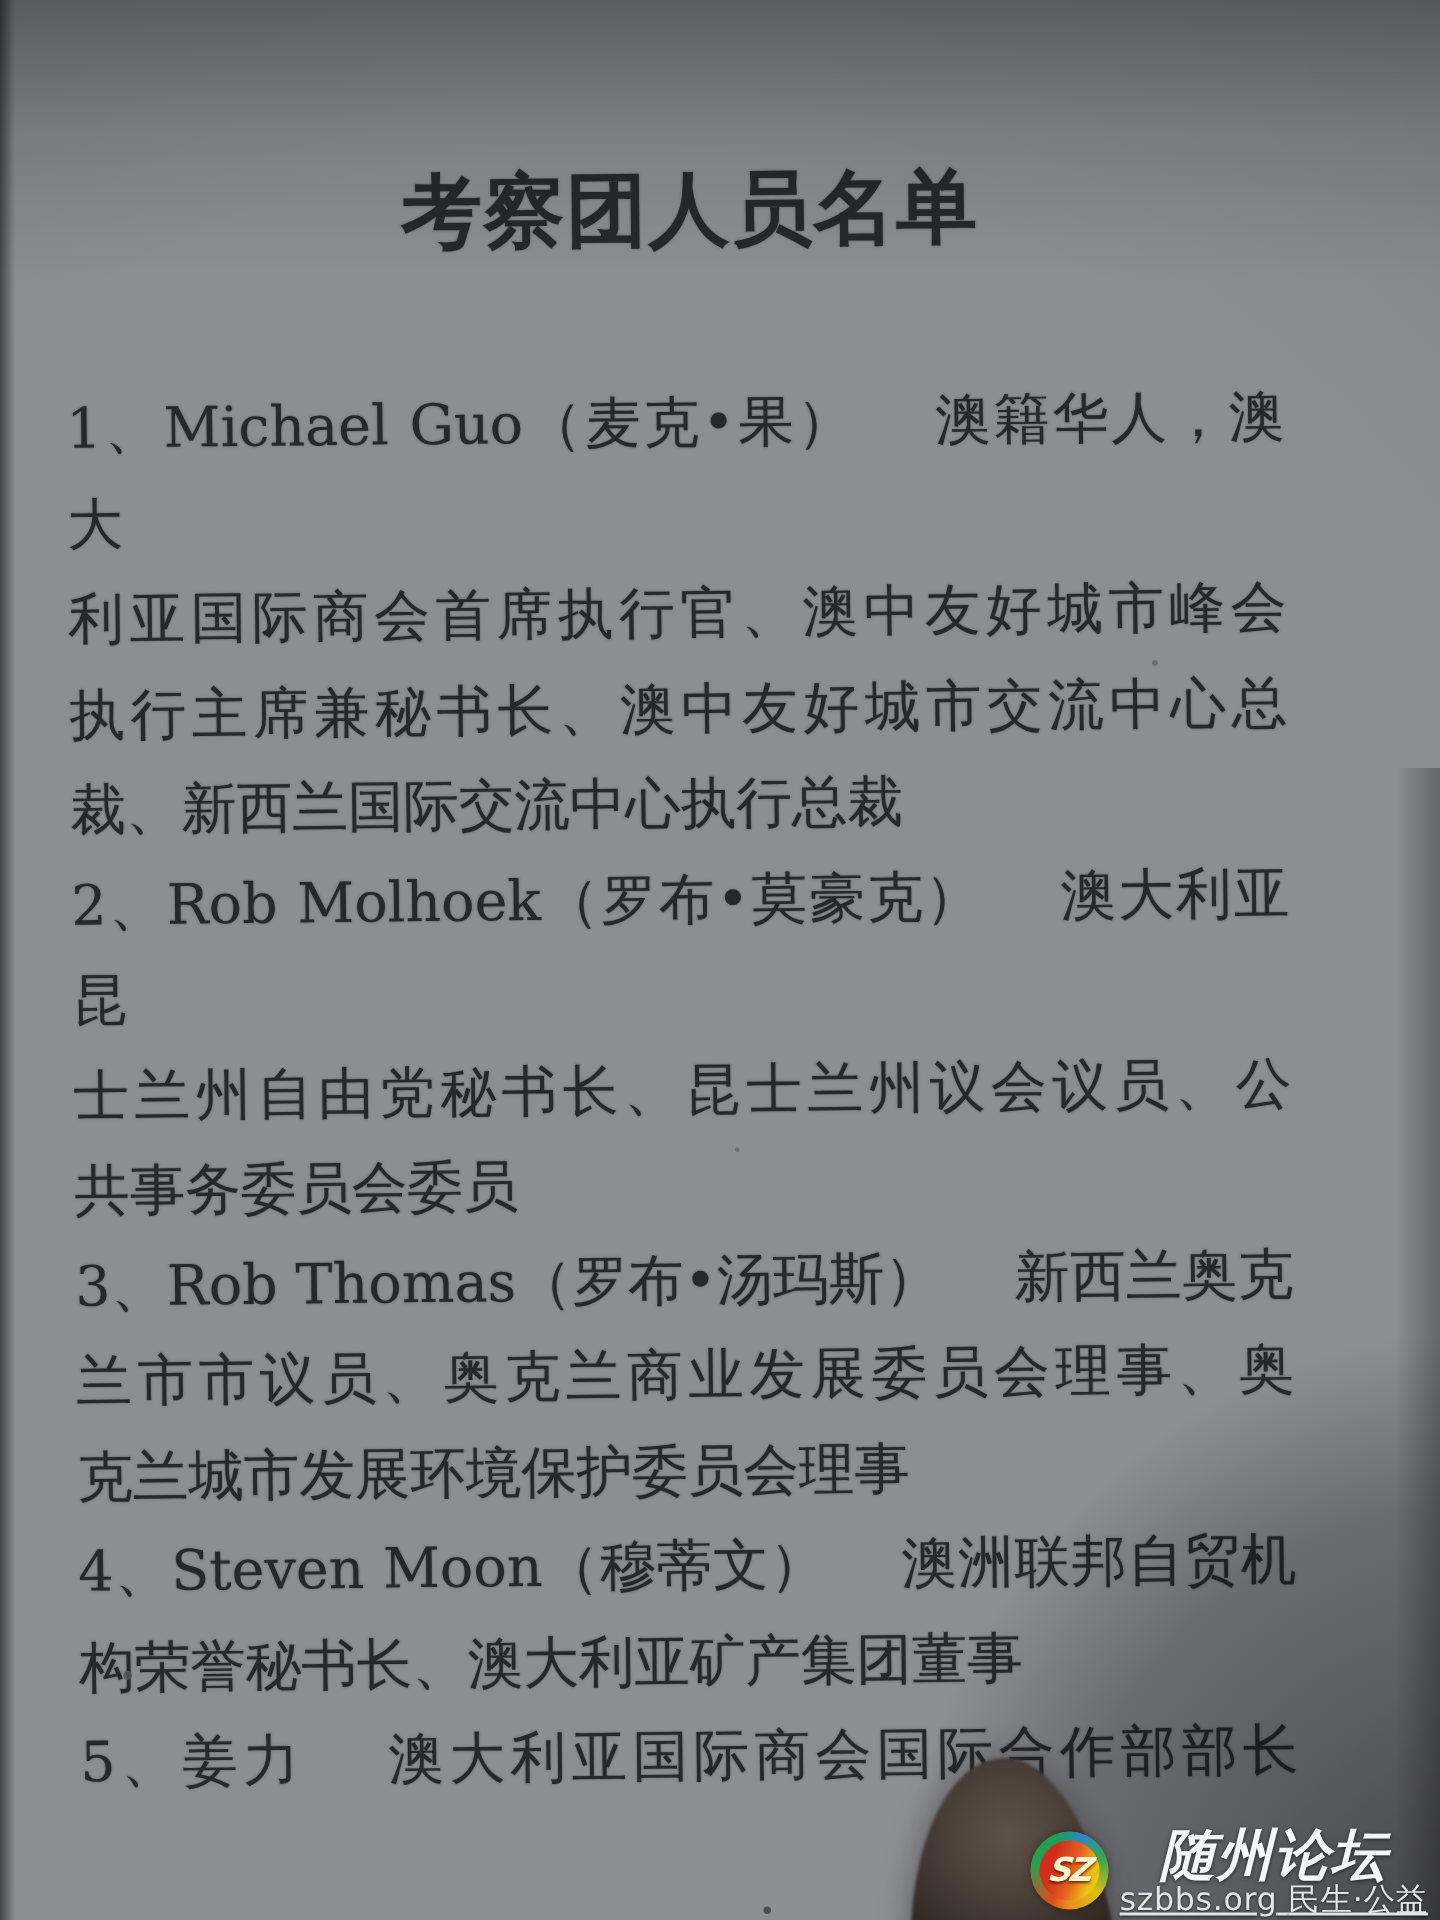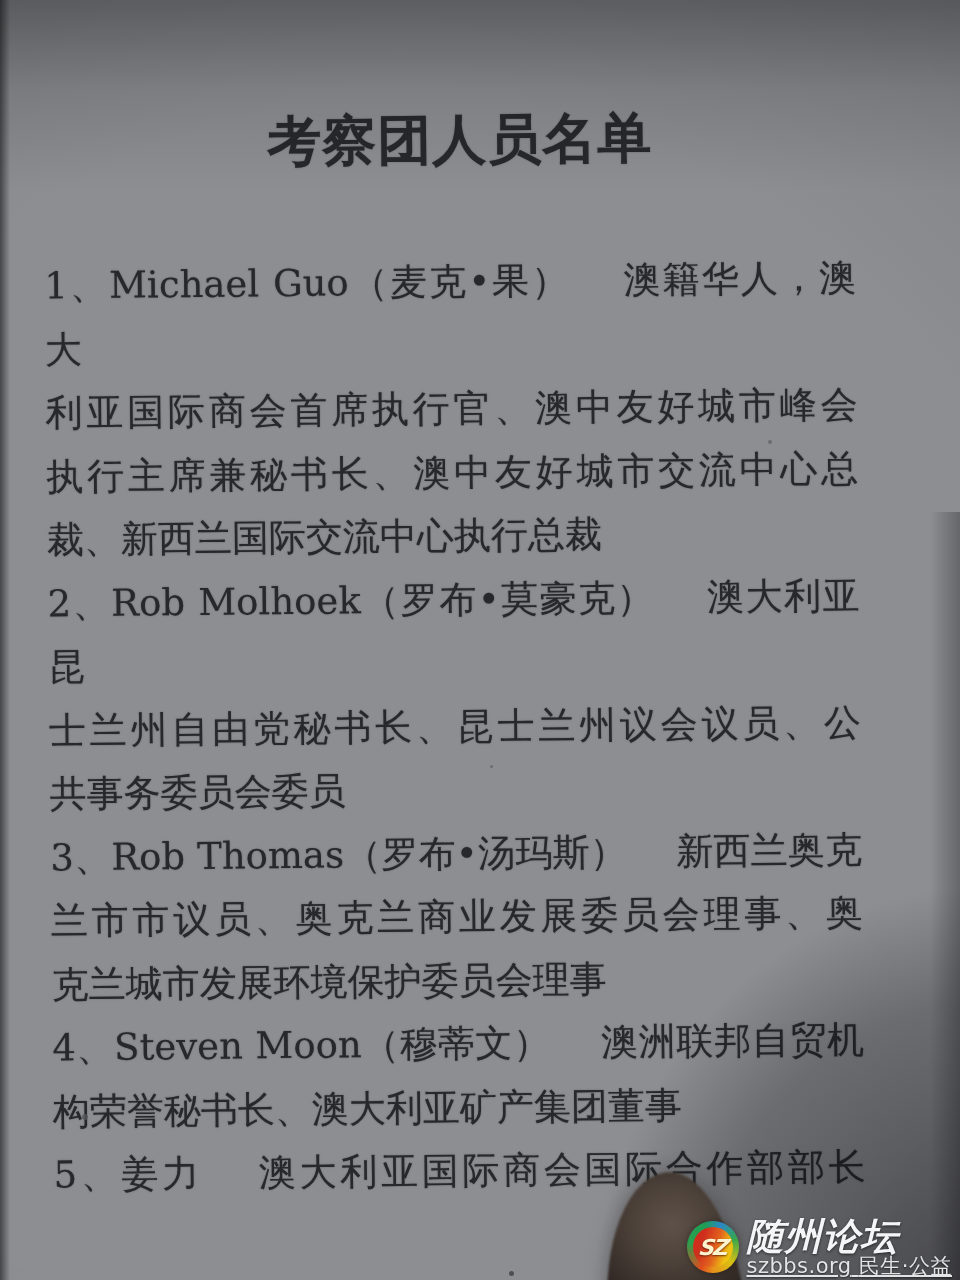--- a/index.html
+++ b/index.html
@@ -84,21 +84,21 @@
   .wm-logo-inner{
     width:40px;height:40px;border-radius:50%;
     background:linear-gradient(110deg,#cf2e1d 25%,#e2611e 55%,#eec112 80%);
     display:flex;align-items:center;justify-content:center;
   }
   .wm-monogram{
     font-style:italic;font-weight:900;font-size:22px;letter-spacing:-2px;
     color:#fdf3cf;text-shadow:0 1px 2px rgba(60,10,0,0.7);
     transform:skewX(-8deg);
   }
-  .wm-text{display:flex;flex-direction:column;align-items:flex-start;}
+  .wm-text{display:flex;flex-direction:column;align-items:center;}
   .wm-name{
     color:#f4f5f7;font-weight:bold;font-style:italic;
     font-size:37px;line-height:38px;letter-spacing:1px;
     text-shadow:0 1px 3px rgba(0,0,0,0.6);
     white-space:nowrap;
   }
   .wm-sub{
     color:#e3e4e6;font-size:21px;line-height:19px;letter-spacing:0.5px;
     text-shadow:0 1px 2px rgba(0,0,0,0.6);
     white-space:nowrap;margin-top:1px;text-decoration:underline;

